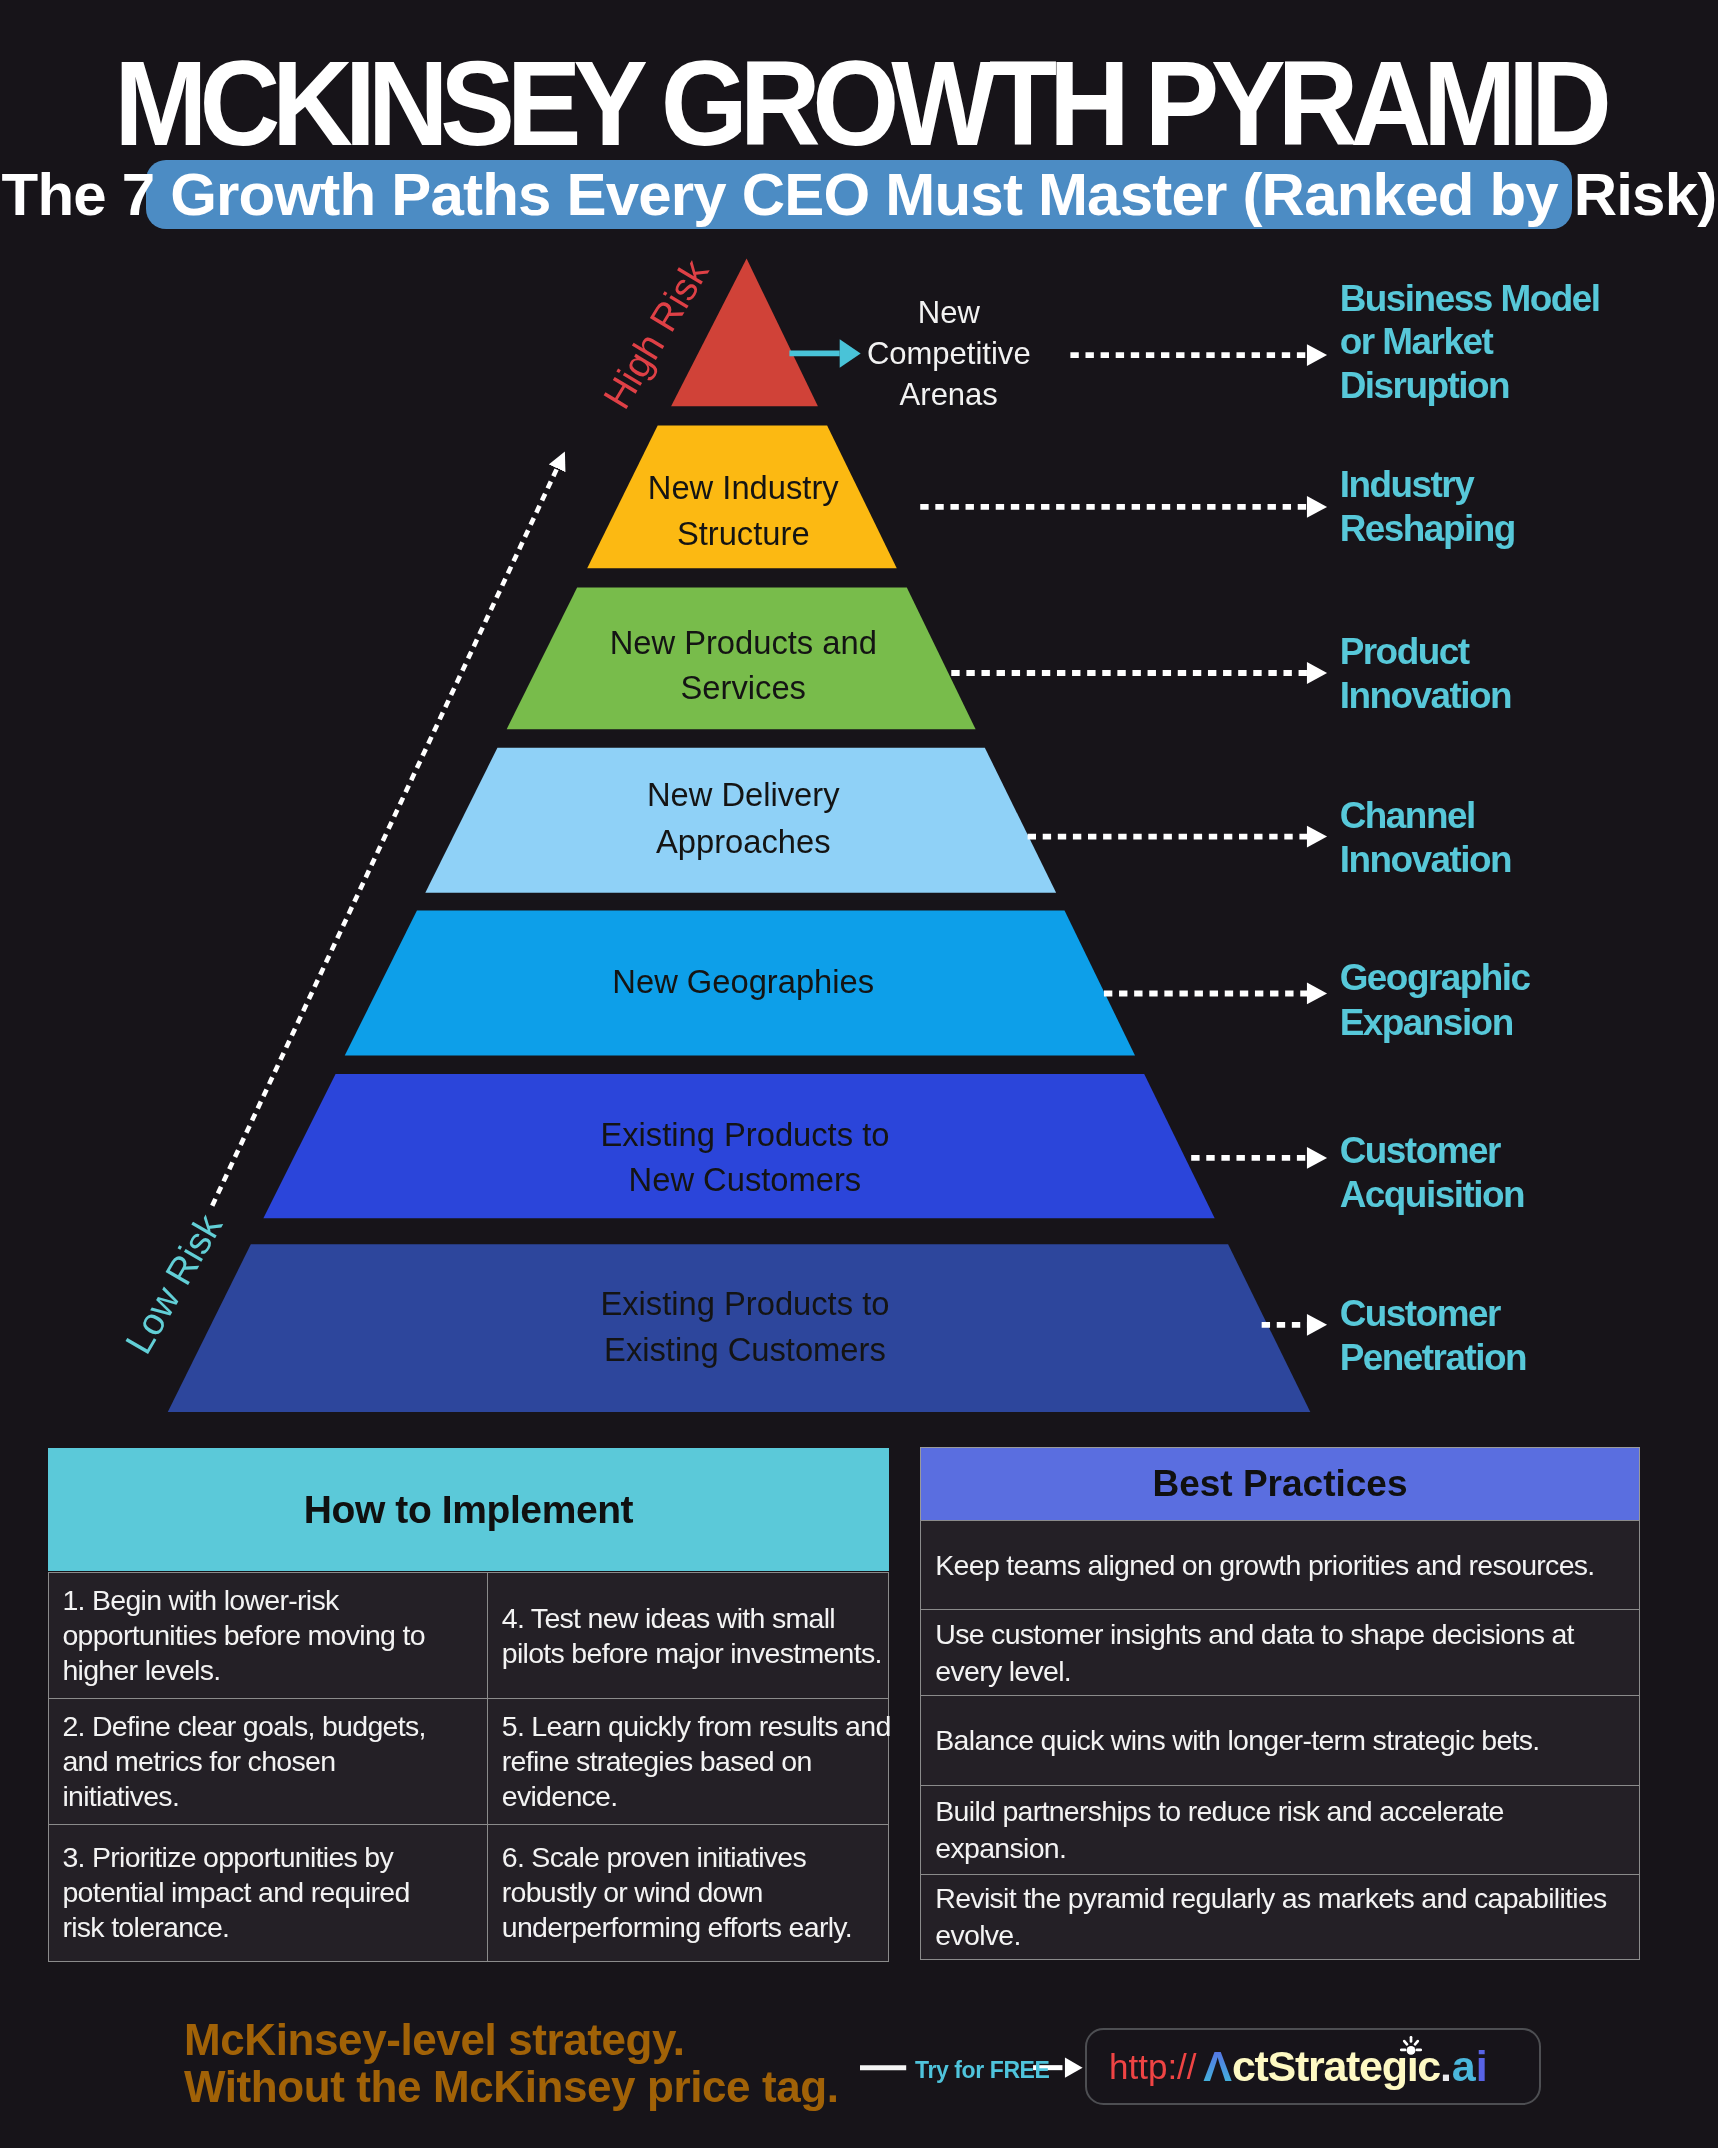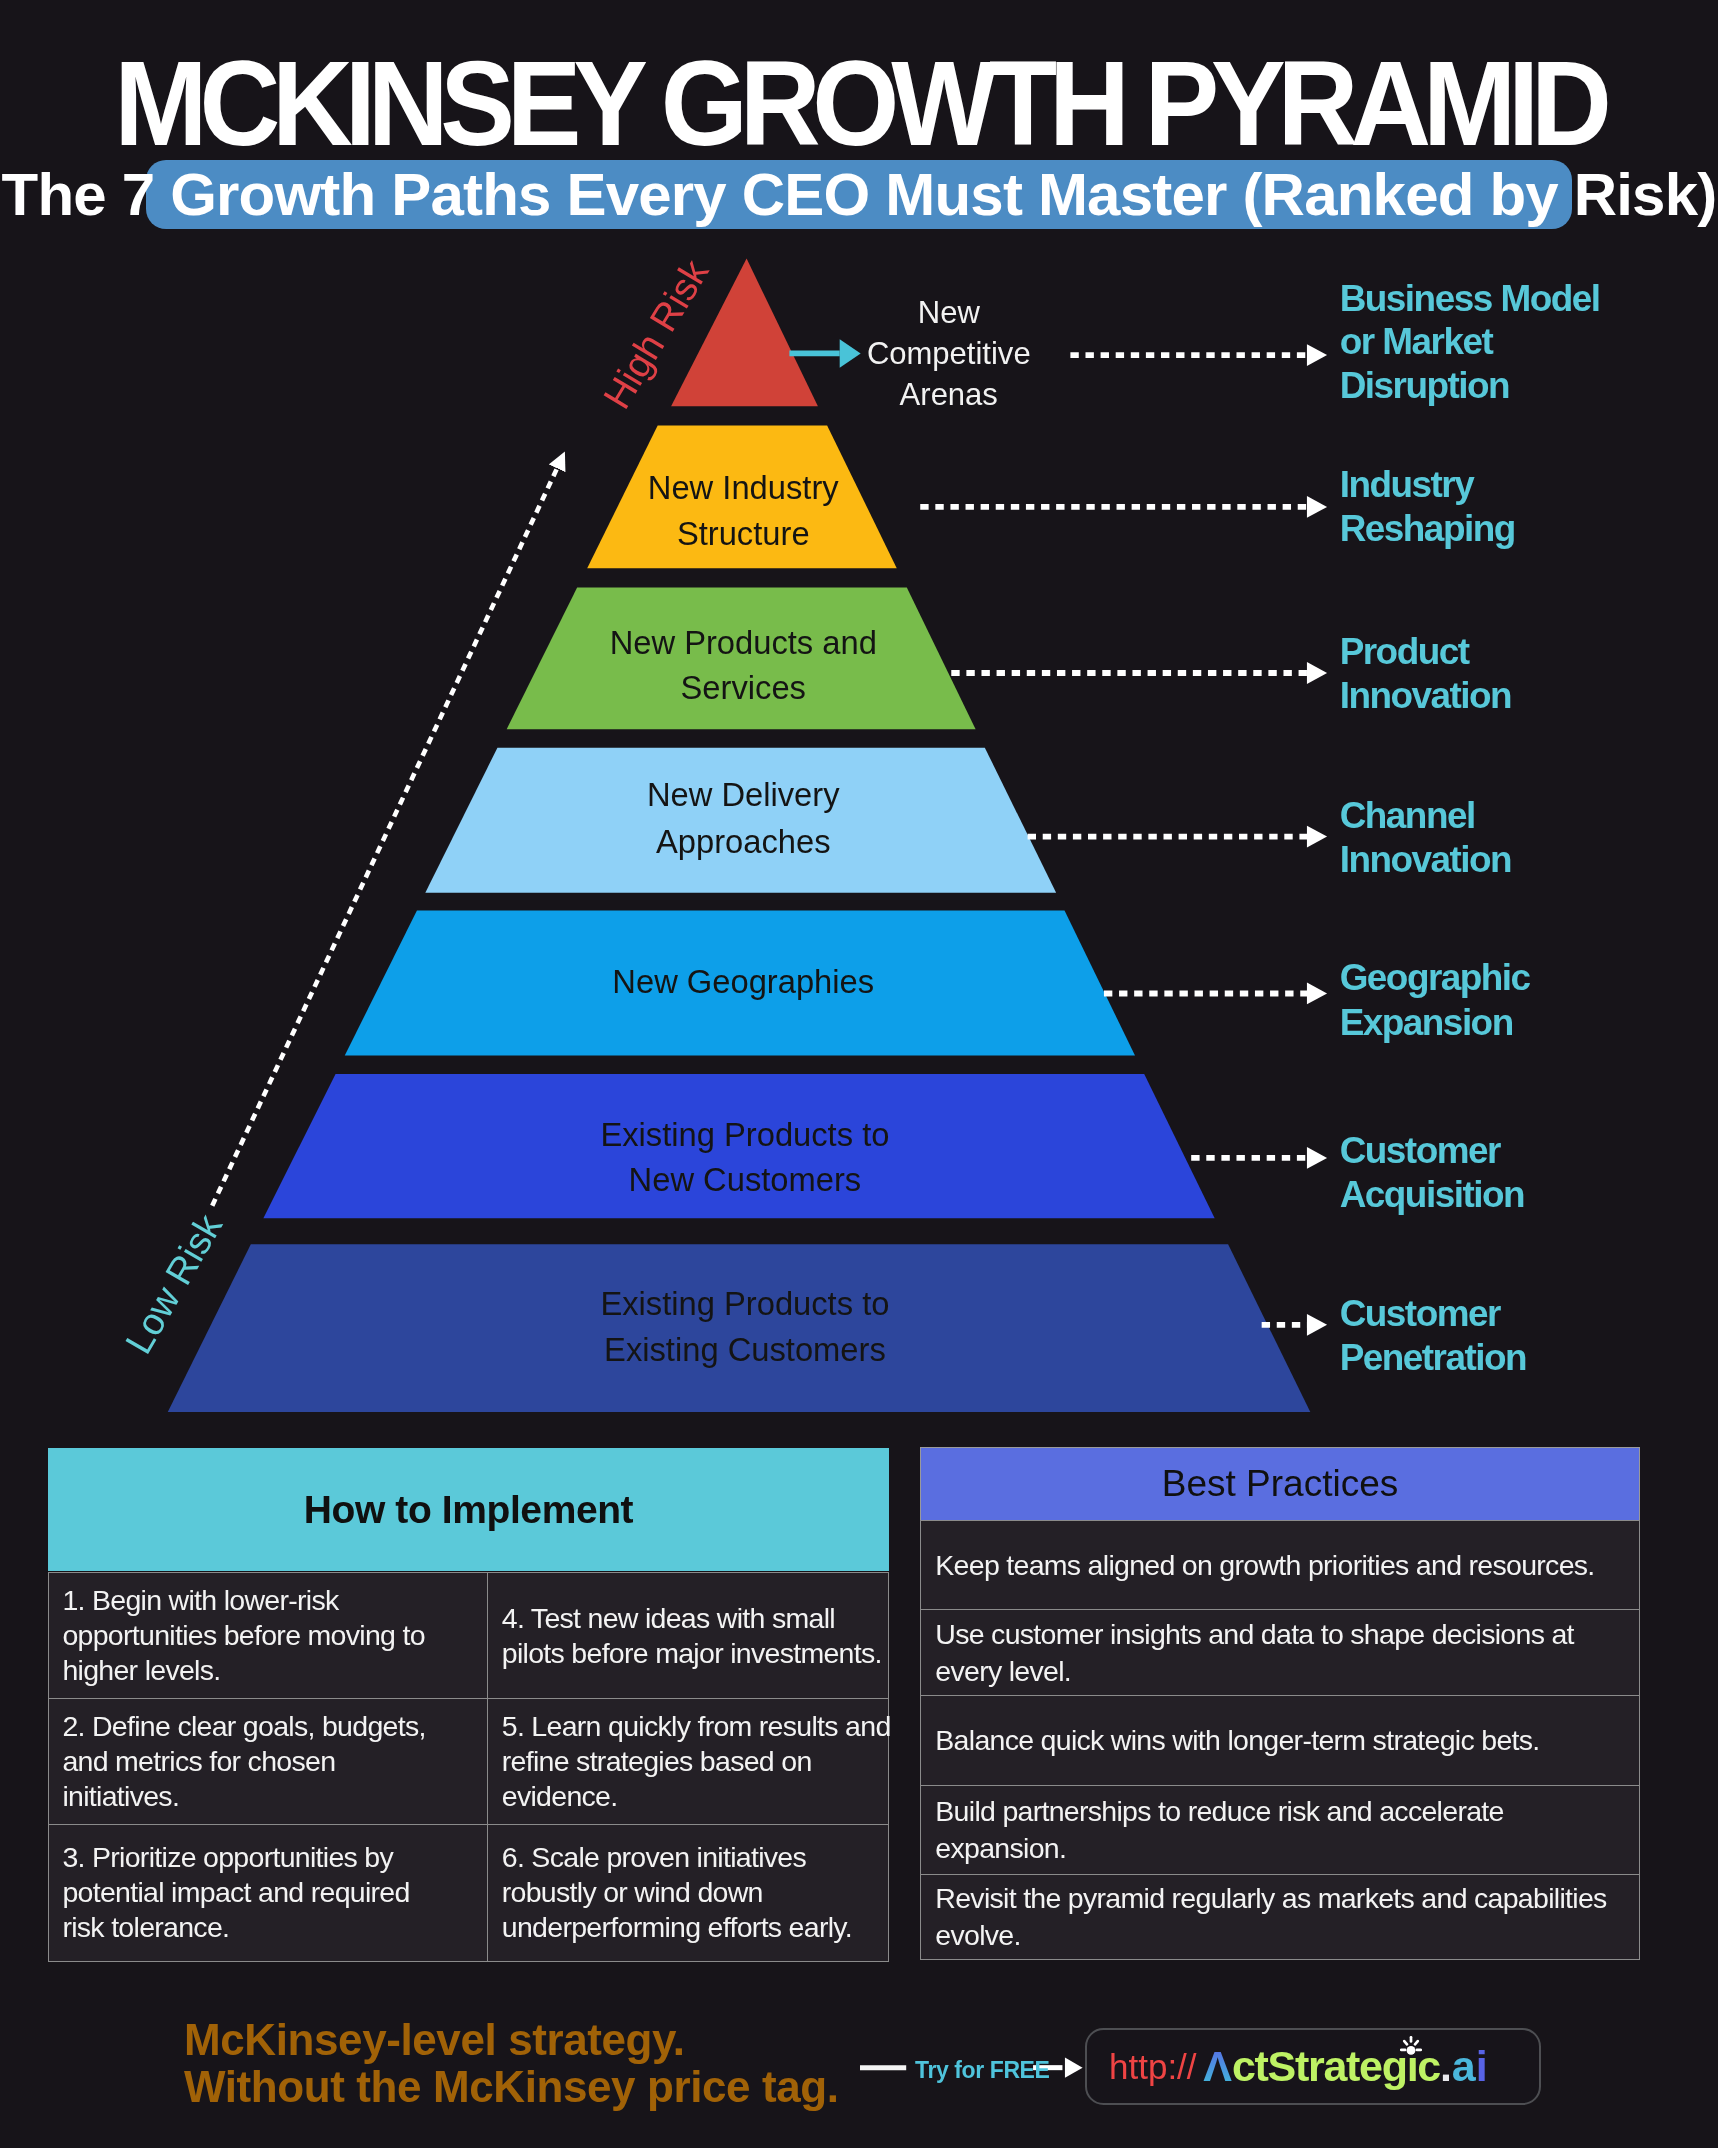--- a/index.html
+++ b/index.html
@@ -15,34 +15,34 @@
   .hti-head{left:48px;top:1448px;width:841px;height:123px;background:#5BC9D9;
             display:flex;align-items:center;justify-content:center;}
   .hti-head span{color:#101010;font-weight:bold;font-size:39px;letter-spacing:-0.4px;}
   table.hti{left:48px;top:1572px;width:841px;height:390px;border-collapse:collapse;
             background:#242026;table-layout:fixed;}
   table.hti td{border:1.7px solid #8b8b8b;color:#f3f3f3;font-size:28.5px;line-height:35px;
                letter-spacing:-0.7px;padding:6.7px 5px 6.7px 13.4px;vertical-align:middle;white-space:nowrap;}
   .bp-head{left:920px;top:1447px;width:720px;height:74px;background:#5A6EE0;
            border:1.7px solid #9a9a9a;box-sizing:border-box;
            display:flex;align-items:center;justify-content:center;}
-  .bp-head span{color:#101010;font-weight:normal;font-size:37px;}
+  .bp-head span{color:#101010;font-weight:bold;font-size:37px;}
   table.bp{left:920px;top:1520px;width:720px;border-collapse:collapse;background:#242026;}
   table.bp td{border:1.7px solid #8b8b8b;color:#f3f3f3;font-size:28.5px;line-height:37px;
               letter-spacing:-0.7px;padding:5px 3.4px 5px 14.3px;vertical-align:middle;white-space:nowrap;}
   
   #foot1{left:184px;top:2016px;color:#a16207;font-weight:bold;font-size:44px;letter-spacing:-0.4px;line-height:47px;}
   #tryfree{left:915px;top:2057px;color:#4FC4DC;font-weight:bold;font-size:23px;letter-spacing:-0.4px;}
   #btn{left:1085px;top:2028px;width:456px;height:77px;border:2.1px solid #4d4e52;border-radius:18.5px;
        box-sizing:border-box;background:#17141a;display:flex;align-items:center;white-space:nowrap;}
   #btn .http{color:#ef4444;font-size:35px;margin-left:22px;}
   #btn .lam{font-weight:bold;font-size:43px;margin-left:6.7px;
             background:linear-gradient(180deg,#5a63e8 0%,#3ec3d8 100%);
             -webkit-background-clip:text;background-clip:text;color:transparent;}
-  #btn .act{color:#bef264;font-weight:bold;font-size:43px;letter-spacing:-1.3px;}
+  #btn .act{color:#fef9c3;font-weight:bold;font-size:43px;letter-spacing:-1.3px;}
   #btn .dot{color:#e8e8ec;font-weight:bold;font-size:43px;}
   #btn .a2{color:#4bb7dc;font-weight:bold;font-size:43px;}
   #btn .i2{color:#5863e6;font-weight:bold;font-size:43px;}
 </style>
 </head>
 <body>
 <div class="abs" id="title">MCKINSEY GROWTH PYRAMID</div>
 <div class="abs" id="pill">
     <span>The 7 Growth Paths Every CEO Must Master (Ranked by Risk)</span>
   </div>

